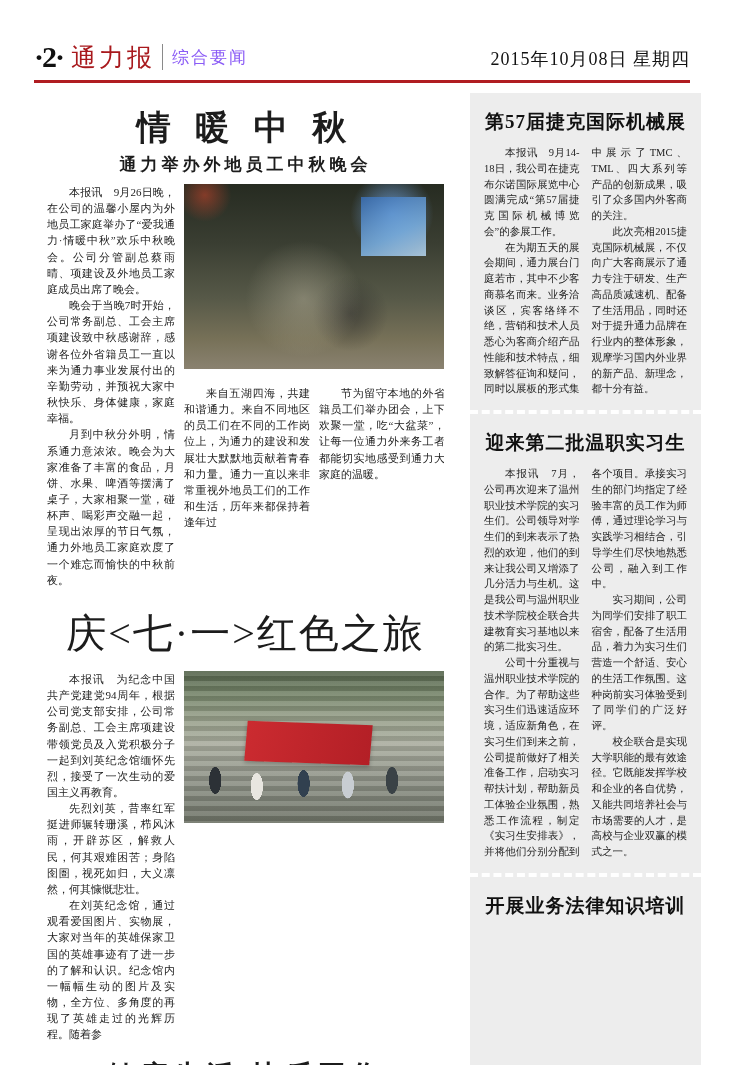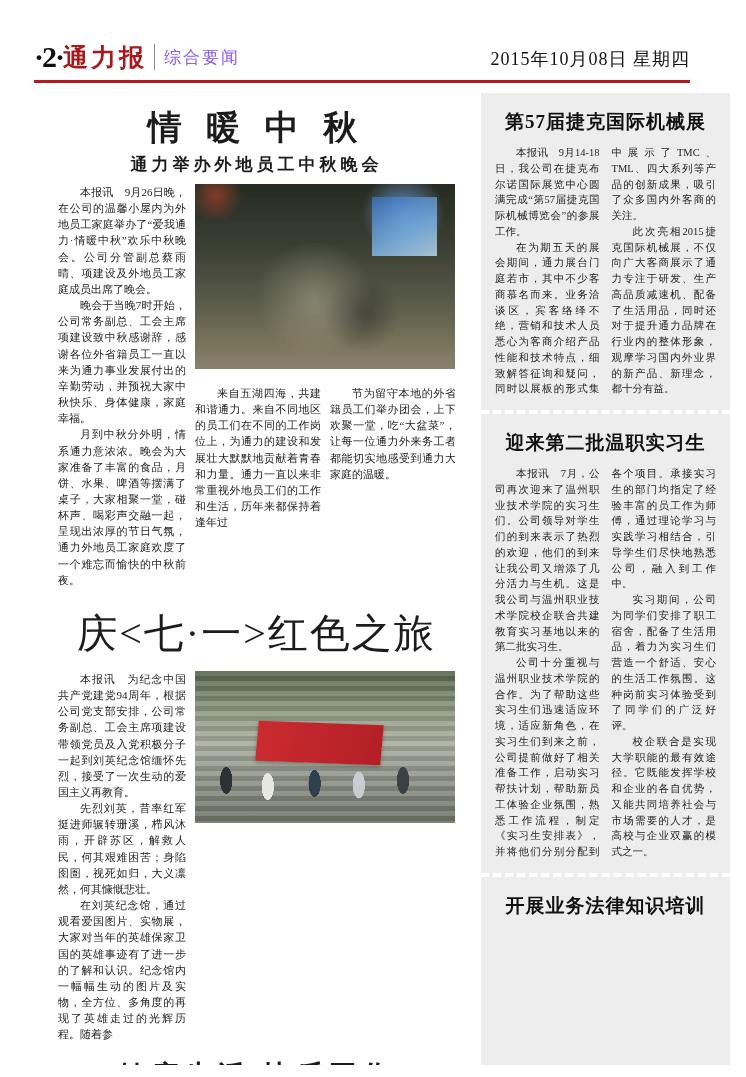--- a/index.html
+++ b/index.html
@@ -10,29 +10,29 @@
     position:relative;
   }
   
   .masthead {
     display:flex; justify-content:space-between; align-items:flex-end;
     margin:40px 56px 0 34px; padding-bottom:6px;
     border-bottom:3px solid #b01c21;
   }
   .mast-left { display:flex; align-items:center; }
   .page-num { font-size:30px; font-weight:bold; color:#111; letter-spacing:-2px; }
-  .paper-name { font-size:25px; font-weight:bold; color:#a8191d; letter-spacing:3px; }
+  .paper-name { font-size:25px; font-weight:normal; color:#a8191d; letter-spacing:3px; margin-left:8px; }
   .mast-divider { width:1px; height:26px; background:#8a8a8a; margin:0 9px 0 7px; }
   .section-name { font-size:17px; letter-spacing:2px; color:#8b5cf6; }
   .issue-date { font-size:18px; color:#111; padding-bottom:3px; letter-spacing:1px; }
 
   
-  .content { display:flex; gap:26px; margin:10px 56px 0 58px; height:972px; }
+  .content { display:flex; gap:26px; margin:10px 56px 0 58px; height:972px;justify-content:center; }
   .main { width:397px; flex:none; overflow:hidden; }
-  .sidebar { width:249px; flex:none; background:#ededed; overflow:hidden; }
+  .sidebar { width:231px; flex:none; background:#ededed; overflow:hidden; }
 
   
   .cols { display:flex; gap:9px; }
   .tcol { font-size:11px; line-height:1.47; text-align:justify; color:#222; }
   .tcol p { margin:0; text-indent:2em; }
   .w128 { width:128px; flex:none; }
   .w126 { width:126px; flex:none; }
   .rt { flex:1; min-width:0; }
 
   .a1-title { text-align:center; font-size:34px; font-weight:bold; letter-spacing:8px; margin:12px 0 0; }

